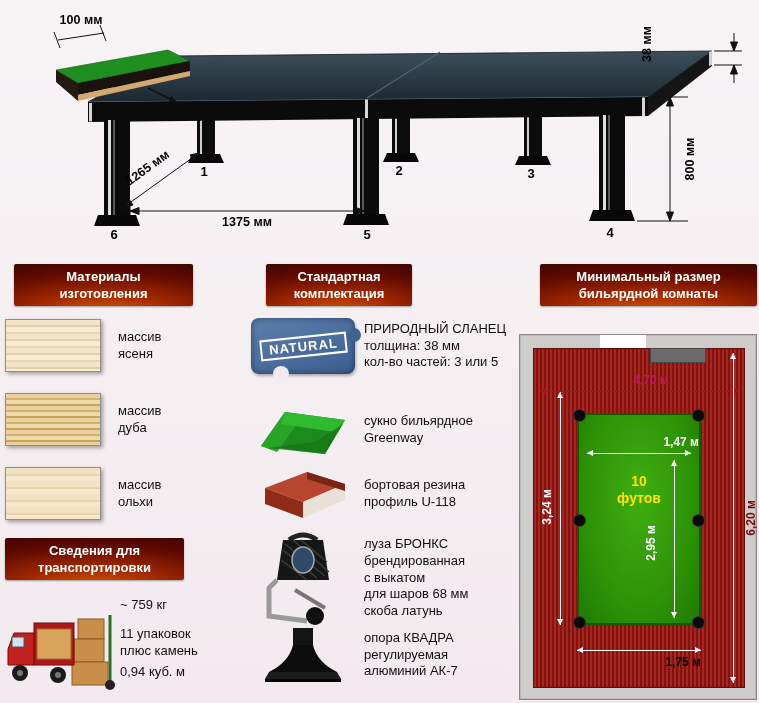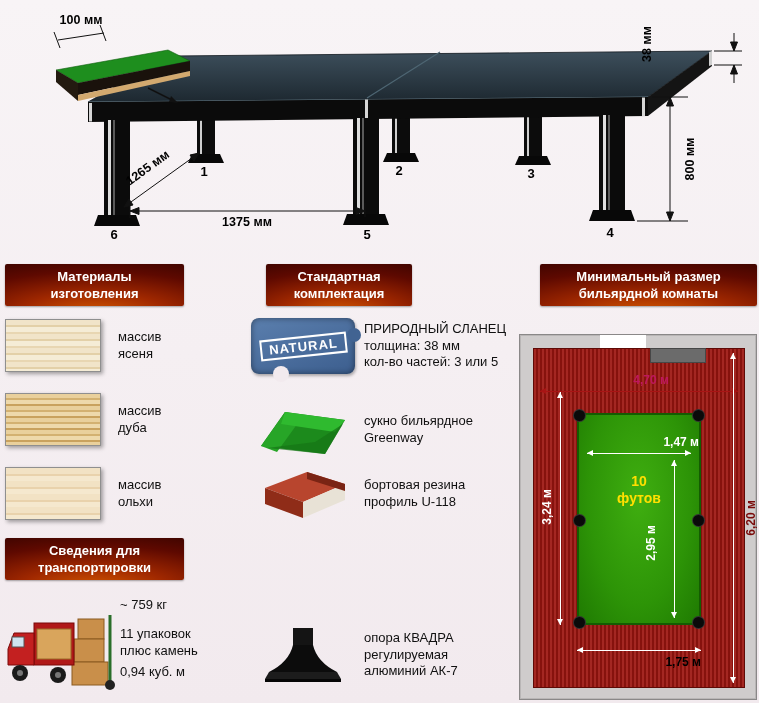--- a/index.html
+++ b/index.html
@@ -167,21 +167,21 @@
     <text x="247" y="222" text-anchor="middle">1375 мм</text>
 
     <text class="legnum" x="204" y="172" text-anchor="middle">1</text>
     <text class="legnum" x="399" y="171" text-anchor="middle">2</text>
     <text class="legnum" x="531" y="174" text-anchor="middle">3</text>
     <text class="legnum" x="610" y="233" text-anchor="middle">4</text>
     <text class="legnum" x="367" y="235" text-anchor="middle">5</text>
     <text class="legnum" x="114" y="235" text-anchor="middle">6</text>
   </svg>
 
-  <div class="hdr" style="left:5px;top:264px;width:179px">Материалы
+  <div class="hdr" style="left:14px;top:264px;width:179px">Материалы
 изготовления</div>
 
   <div class="mat-row" style="left:5px;top:319px">
     <div class="wood ash"></div>
     <div class="mat-label">массив
 ясеня</div>
   </div>
   <div class="mat-row" style="left:5px;top:393px">
     <div class="wood oak"></div>
     <div class="mat-label">массив
@@ -253,20 +253,38 @@
         <polygon points="10,22 52,6 90,18 48,36" fill="#b8452e"></polygon>
         <polygon points="10,22 48,36 48,52 10,38" fill="#8f2c18"></polygon>
         <polygon points="48,36 90,18 90,34 48,52" fill="#e8e2d6"></polygon>
         <polygon points="52,6 90,18 90,25 52,13" fill="#7a2414"></polygon>
       </svg>
     </div>
     <div class="eq-text">бортовая резина
 профиль U-118</div>
   </div>
 
+  <div class="eq-row" style="left:242px;top:528px">
+    <div class="eq-icon">
+      <svg width="96" height="100" viewBox="0 0 96 100">
+        <path d="M34,12 Q48,2 62,12" fill="none" stroke="#222" stroke-width="5"></path>
+        <polygon points="28,12 68,12 74,52 22,52" fill="#161616"></polygon>
+        <path d="M30,16 L70,48 M38,12 L74,44 M46,12 L72,34 M28,22 L62,50 M26,32 L52,52" stroke="#3c3c3c" stroke-width="1.5"></path>
+        <ellipse cx="48" cy="32" rx="11" ry="13" fill="#2e4a66" stroke="#aaa" stroke-width="1.5"></ellipse>
+        <path d="M22,52 L14,60 L14,88 L52,93" fill="none" stroke="#9a9a9a" stroke-width="5"></path>
+        <path d="M40,62 L70,80" stroke="#777" stroke-width="4"></path>
+        <circle cx="60" cy="88" r="9" fill="#101010"></circle>
+      </svg>
+    </div>
+    <div class="eq-text">луза БРОНКС
+брендированная
+с выкатом
+для шаров 68 мм
+скоба латунь</div>
+  </div>
 
   <div class="eq-row" style="left:242px;top:624px">
     <div class="eq-icon">
       <svg width="88" height="62" viewBox="0 0 88 62">
         <rect x="34" y="4" width="20" height="17" fill="#141414"></rect>
         <path d="M34,21 L54,21 Q58,38 78,48 L10,48 Q30,38 34,21 Z" fill="#0c0c0c"></path>
         <polygon points="10,48 78,48 82,55 6,55" fill="#1c1c1c"></polygon>
         <rect x="6" y="55" width="76" height="3" fill="#060606"></rect>
       </svg>
     </div>

